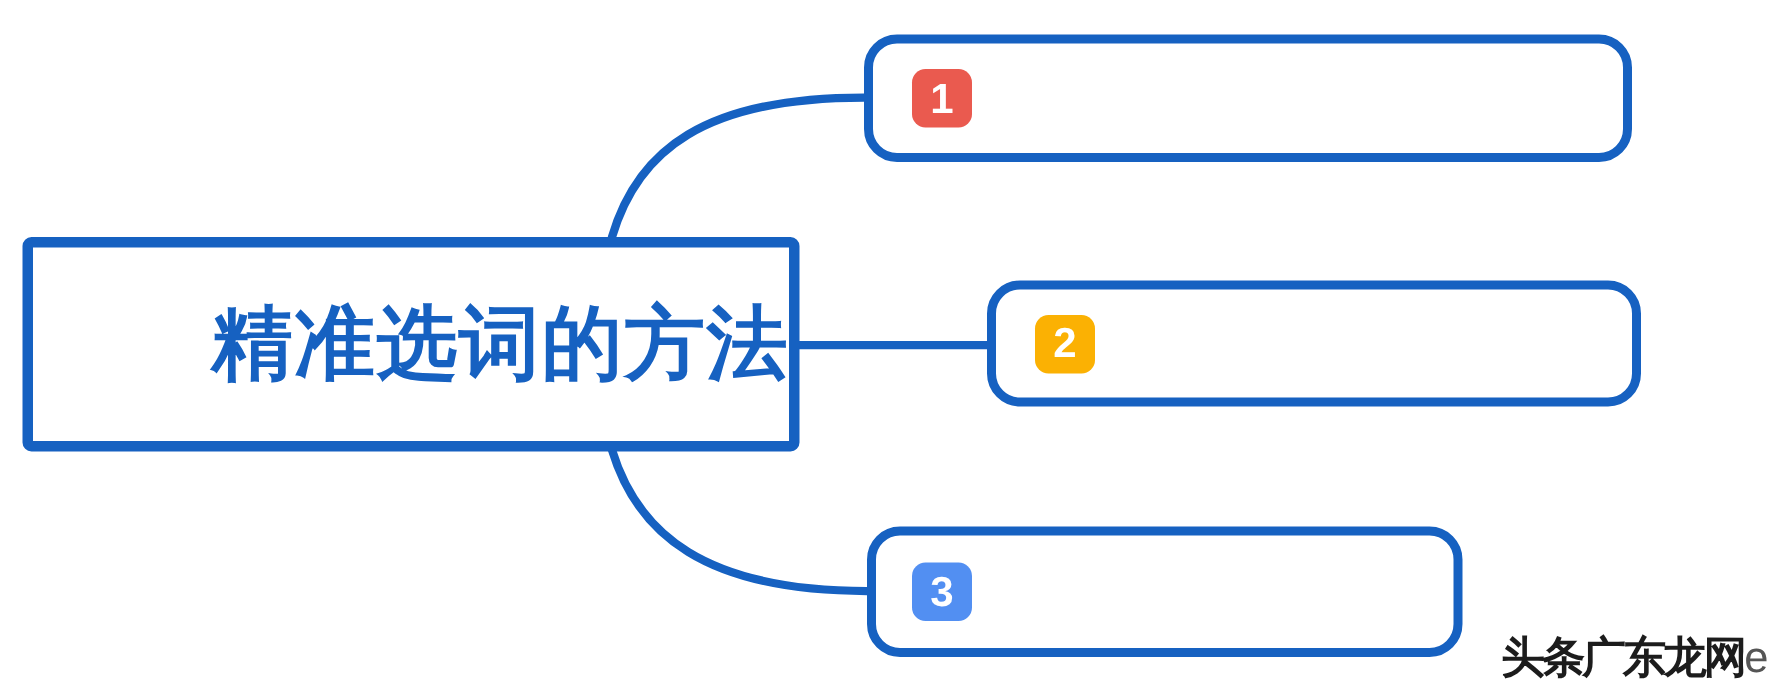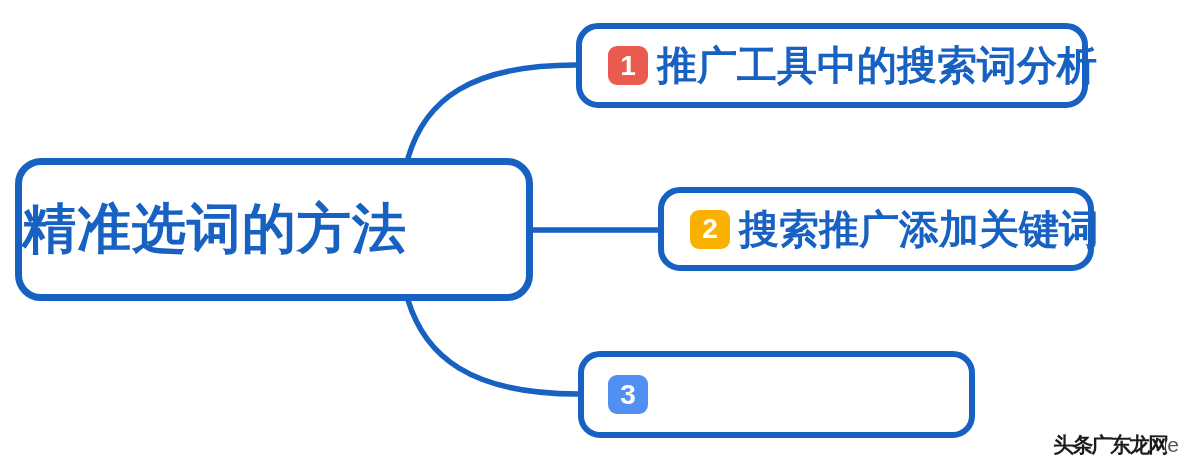--- a/index.html
+++ b/index.html
@@ -31,22 +31,22 @@
     align-items: center;
     z-index: 1;
     color: #1661C1;
   }
   .node-root {
     left: 15px;
     top: 158px;
     width: 518px;
     height: 143px;
     border-width: 7px;
-    border-radius: 26px;
-    justify-content: flex-start;
+    border-radius: 6px;
+    justify-content: flex-end;
   }
   .node-root .node-label {
     font-size: 54px;
     font-weight: 600;
     letter-spacing: 1px;
     white-space: nowrap;
   }
   .node-child {
     padding: 0 14px 0 26px;
     justify-content: flex-start;
@@ -71,21 +71,21 @@
     color: #ffffff;
     font-size: 28px;
     font-weight: bold;
     line-height: 1;
   }
   .watermark {
     position: absolute;
     right: 4px;
     bottom: 4px;
     z-index: 2;
-    font-size: 21px;
+    font-size: 29px;
     font-weight: bold;
     letter-spacing: -2px;
     color: #1c1c1c;
     white-space: nowrap;
     text-shadow:
       -2px -2px 0 #fff, 2px -2px 0 #fff, -2px 2px 0 #fff, 2px 2px 0 #fff,
       -2px 0 0 #fff, 2px 0 0 #fff, 0 -2px 0 #fff, 0 2px 0 #fff;
   }
   .watermark .wm-suffix {
     color: #555555;
@@ -103,26 +103,24 @@
     <path d="M 533 230 L 658 230" fill="none" stroke="#1661C1" stroke-width="5.5" stroke-linecap="round"></path>
     <path d="M 408 300 C 425 356 470 394 578 394" fill="none" stroke="#1661C1" stroke-width="5.5" stroke-linecap="round"></path>
   </svg>
 
   <div class="node node-root">
     <span class="node-label">精准选词的方法</span>
   </div>
 
   <div class="node node-child node-1">
     <span class="badge" style="background-color: rgb(234, 90, 79);">1</span>
-    <span class="node-label">推广工具中的搜索词分析</span>
   </div>
 
   <div class="node node-child node-2">
     <span class="badge" style="background-color: rgb(251, 177, 3);">2</span>
-    <span class="node-label">搜索推广添加关键词</span>
   </div>
 
   <div class="node node-child node-3">
     <span class="badge" style="background-color: rgb(82, 143, 242);">3</span>
   </div>
 
   <div class="watermark">
     <span>头条广东龙网</span><span class="wm-suffix">e</span>
   </div>
 

